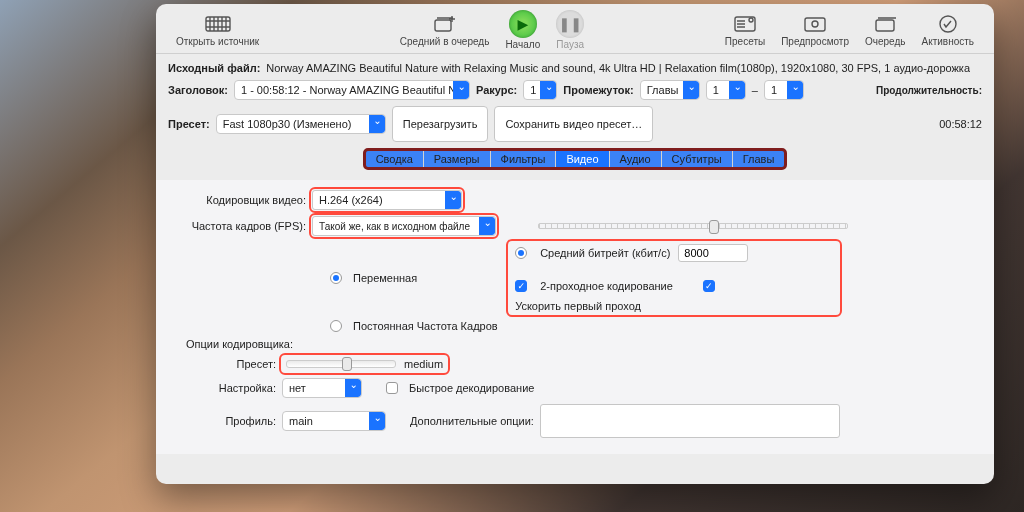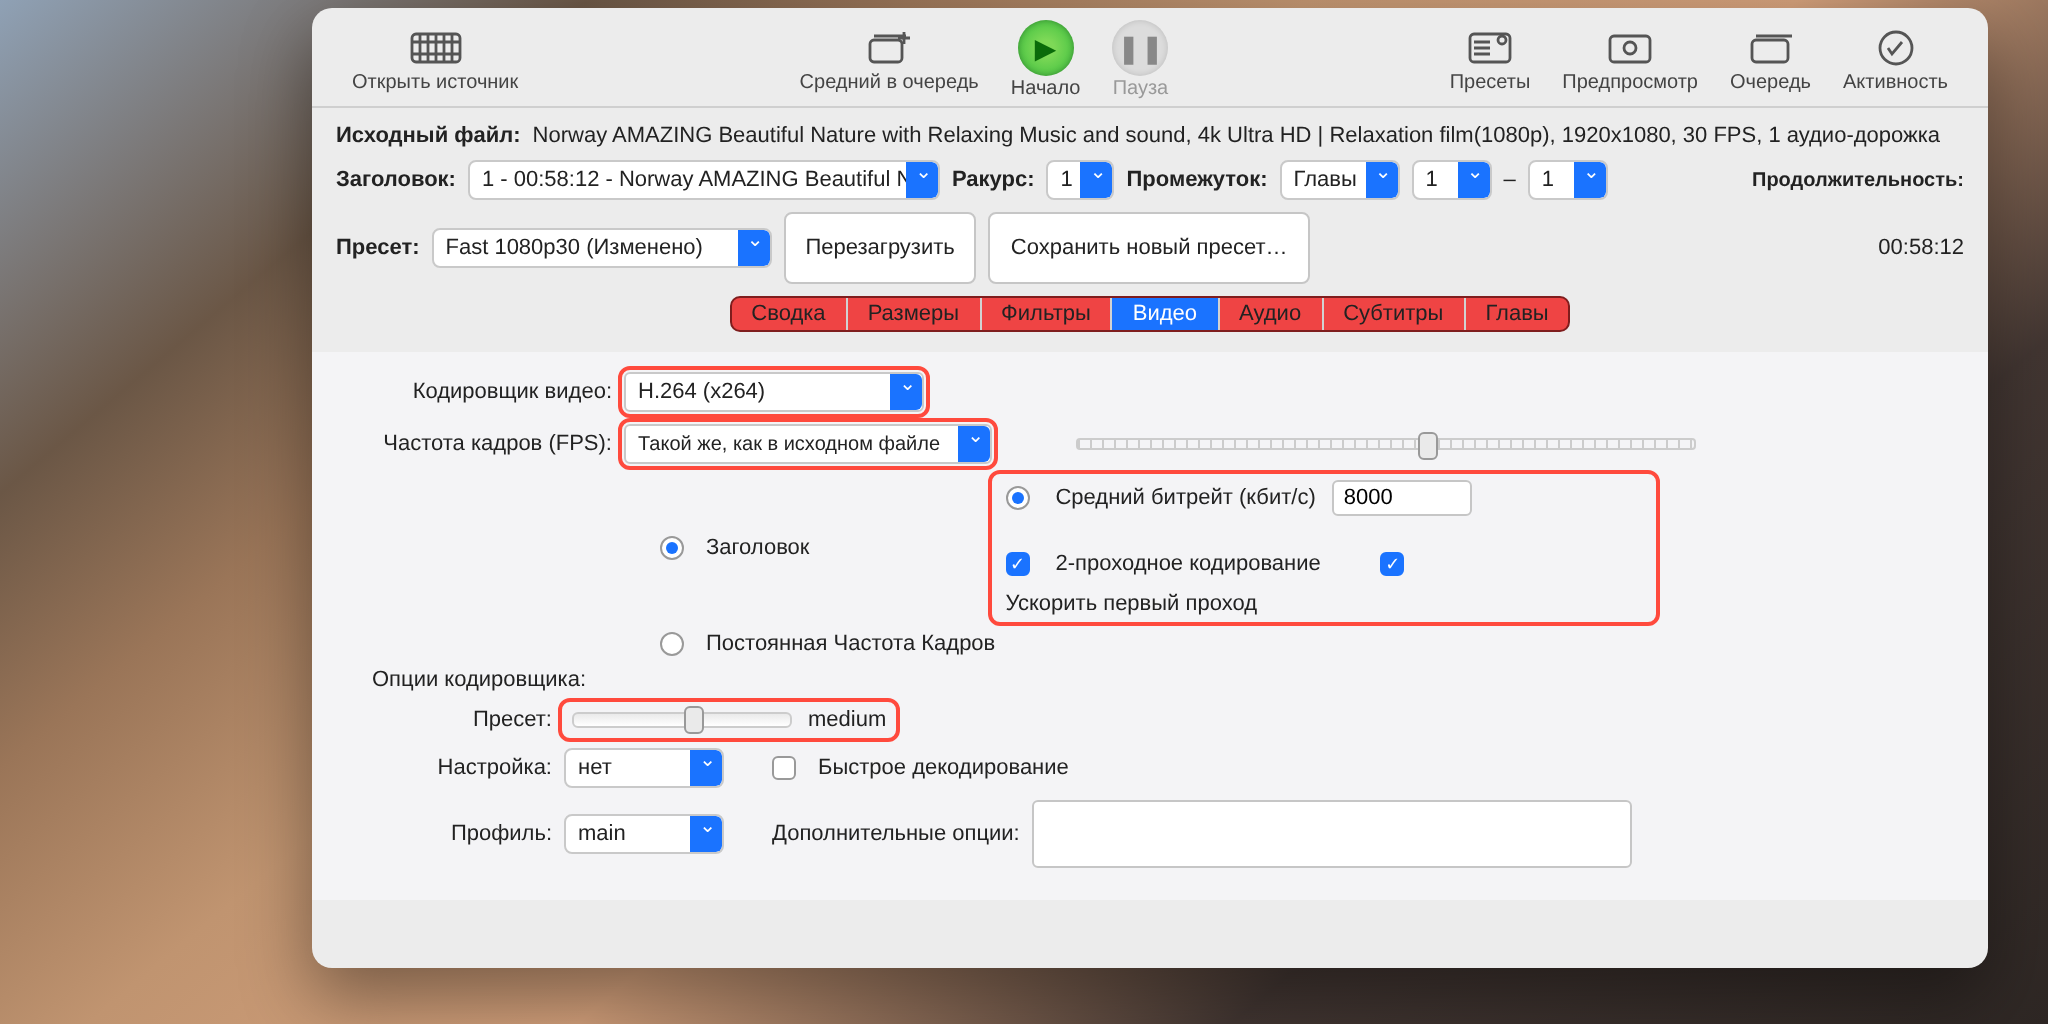--- a/index.html
+++ b/index.html
@@ -19,21 +19,21 @@
   .c-green{background:radial-gradient(#7ed957 20%,#3fbf3f 90%);color:#0a6b0a;box-shadow:inset 0 0 3px rgba(0,0,0,.3)}
   .c-grey{background:#dcdcdc;color:#888;box-shadow:inset 0 0 3px rgba(0,0,0,.15)}
   .content{flex:1;overflow:auto;padding:8px 12px 0 12px;font-size:11px;color:#222}
   .row{display:flex;align-items:center;margin-bottom:6px;gap:6px}
   .lbl{font-weight:700;white-space:nowrap}
   .sel{display:inline-flex;align-items:center;background:#fff;border:1px solid #c9c9c9;border-radius:4px;height:20px;font-size:11px;position:relative;padding:0 18px 0 6px;overflow:hidden;white-space:nowrap}
   .sel::after{content:"";position:absolute;right:0;top:0;bottom:0;width:16px;background:#1a73ff;border-radius:0 3px 3px 0}
   .sel::before{content:"⌄";position:absolute;right:3px;top:0;color:#fff;z-index:1;font-size:10px;line-height:11px}
   .btn{display:inline-flex;align-items:center;background:#fff;border:1px solid #c6c6c6;border-radius:4px;height:36px;padding:0 10px;font-size:11px}
   .tabs{display:flex;justify-content:center;margin:6px 0 10px 0}
-  .seg{display:flex;border:1px solid #7f1d1d;border-radius:5px;overflow:hidden;background:#ef4444}
+  .seg{display:flex;border:3px solid #7f1d1d;border-radius:5px;overflow:hidden;background:#3b82f6}
   .seg span{padding:2px 10px;font-size:11px;border-right:1px solid #d2d2d2}
   .seg span:last-child{border-right:none}
   .seg .active{background:#1a73ff;color:#fff}
   .panel{background:#f4f4f6;margin:0 -12px;padding:10px 20px}
   .panel .row{margin-bottom:6px}
   .rt{width:130px;text-align:right;font-size:11px;color:#222}
   .hl{outline:2px solid #ff4a3d;border-radius:3px;outline-offset:1px}
   .radio{width:12px;height:12px;border:1px solid #999;border-radius:50%;display:inline-block;position:relative;margin-right:5px;vertical-align:middle;background:#fff}
   .radio.on::after{content:"";position:absolute;inset:2px;border-radius:50%;background:#1a73ff}
   .chk{width:12px;height:12px;border:1px solid #1a73ff;background:#1a73ff;border-radius:3px;display:inline-flex;align-items:center;justify-content:center;color:#fff;font-size:9px;margin-right:5px;vertical-align:middle}
@@ -137,21 +137,21 @@
       <span class="sel" style="width:40px">1</span>
       <div style="margin-left:auto;text-align:right;font-size:11px">
         <div class="lbl" style="font-size:10px">Продолжительность:</div>
       </div>
     </div>
 
     <div class="row">
       <span class="lbl">Пресет:</span>
       <span class="sel" style="width:170px">Fast 1080p30 (Изменено)</span>
       <span class="btn">Перезагрузить</span>
-      <span class="btn">Сохранить новый пресет…</span>
+      <span class="btn">Сохранить видео пресет…</span>
       <span style="margin-left:auto">00:58:12</span>
     </div>
 
     <div class="tabs">
       <div class="seg">
         <span>Сводка</span>
         <span>Размеры</span>
         <span>Фильтры</span>
         <span class="active">Видео</span>
         <span>Аудио</span>
@@ -174,21 +174,21 @@
         <span style="width:30px"></span>
         <div class="longslider">
             <div class="knob" style="left:170px"></div>
           </div>
       </div>
 
       <div class="row">
         <span class="rt"></span>
         <span style="width:12px"></span>
         <span class="radio on"></span>
-        <span>Заголовок</span>
+        <span>Переменная</span>
         <span style="width:80px"></span>
         <span class="hl" style="display:flex;align-items:center;gap:8px;padding:2px 6px;flex-wrap:wrap;width:330px">
           <span class="radio on"></span>
           <span>Средний битрейт (кбит/с)</span>
           <input class="txtinp" style="width: 70px;" value="8000">
           <span style="flex-basis:100%;height:2px"></span>
           <span class="chk">✓</span>
           <span>2-проходное кодирование</span>
           <span style="width:14px"></span>
           <span class="chk">✓</span>
@@ -220,21 +220,21 @@
       <div class="row">
         <span class="rt" style="width:100px">Настройка:</span>
         <span class="sel" style="width:80px">нет</span>
         <span style="width:12px"></span>
         <span class="radio" style="border-radius:3px"></span>
         <span>Быстрое декодирование</span>
       </div>
 
       <div class="row">
         <span class="rt" style="width:100px">Профиль:</span>
-        <span class="sel" style="width:80px">main</span>
+        <span class="sel" style="width:104px">main</span>
         <span style="width:12px"></span>
         <span>Дополнительные опции:</span>
         <textarea class="txtinp" style="width: 300px; height: 34px; resize: none;"></textarea>
       </div>
 
     </div>
   </div>
 
 
 </div>

